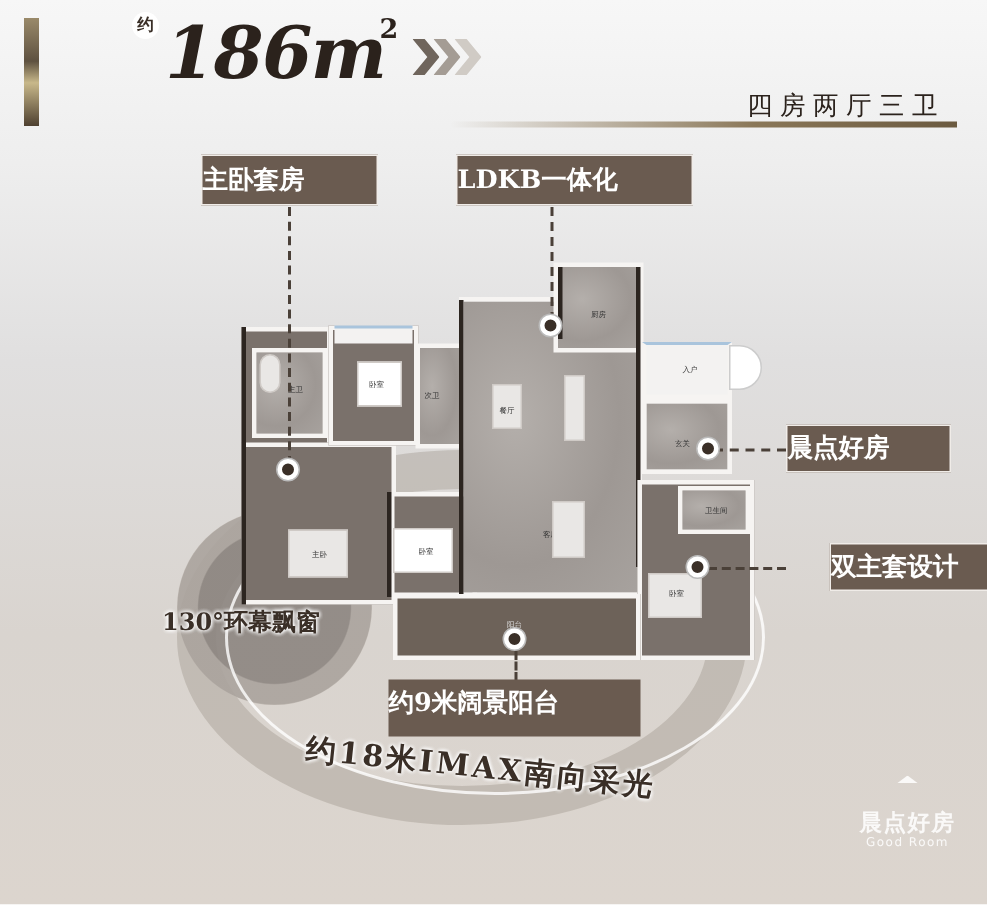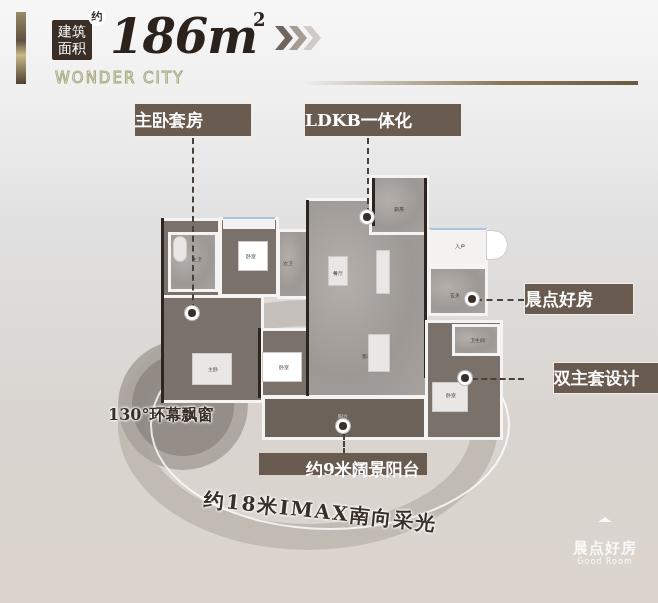--- a/index.html
+++ b/index.html
@@ -64,33 +64,29 @@
     border-top: 5px solid rgba(255,255,255,0.85); clip-path: polygon(50% 0, 100% 100%, 0 100%); }
   .wm-title { font-size: 15px; font-weight: bold; letter-spacing: 1px; line-height: 18px; text-align: center; }
   .wm-sub { font-size: 8px; letter-spacing: 1px; }
 </style>
 </head>
 <body>
 
 <div class="canvas">
 
   <div class="accent-bar"></div>
-  <div class="area-tag">
-    <div>建筑</div>
-    <div>面积</div>
-  </div>
   <div class="approx-badge">约</div>
   <div class="area-value">186m</div>
   <div class="area-unit-sup">2</div>
   <div class="chevrons">
     <div class="chev c1"></div>
       <div class="chev c2"></div>
       <div class="chev c3"></div>
   </div>
-  <div class="brand">WONDER CITY</div>
+  <div class="layout-type">四房两厅三卫</div>
   <div class="header-rule"></div>
 
   <div class="arc-outer"></div>
   <div class="circle-270"></div>
   <div class="arc-line"></div>
 
   <div class="plan" style="left:0;top:0;width:658px;height:603px;">
 
     <div class="room dark-floor" style="left:161px;top:218px;width:60px;height:110px;"></div>
     <div class="room marble" style="left:168px;top:232px;width:50px;height:60px;"></div>
@@ -154,21 +150,21 @@
   <div class="callout" style="left:524px;top:283px;width:110px;height:32px;line-height:30px;">晨点好房</div>
   <div class="leader-h" style="left:476px;top:299px;width:48px;"></div>
   <div class="marker" style="left:465px;top:292px;"></div>
 
   <div class="callout" style="left:553px;top:362px;width:132px;height:32px;line-height:30px;">双主套设计</div>
   <div class="leader-h" style="left:472px;top:378px;width:52px;"></div>
   <div class="marker" style="left:458px;top:371px;"></div>
 
   <div class="marker" style="left:336px;top:419px;"></div>
   <div class="leader-v" style="left:343px;top:434px;height:20px;"></div>
-  <div class="callout" style="left:259px;top:453px;width:168px;height:22px;line-height:32px;border:none;padding-left:47px;">约9米阔景阳台</div>
+  <div class="callout" style="left:259px;top:453px;width:168px;height:38px;line-height:32px;border:none;">约9米阔景阳台</div>
 
   <div class="label-270">130°环幕飘窗</div>
   <div class="imax-label">约18米IMAX南向采光</div>
 
   <div class="watermark">
     <div class="wm-roof"></div>
     <div class="wm-title">晨点好房</div>
     <div class="wm-sub">Good Room</div>
   </div>
 </div>

